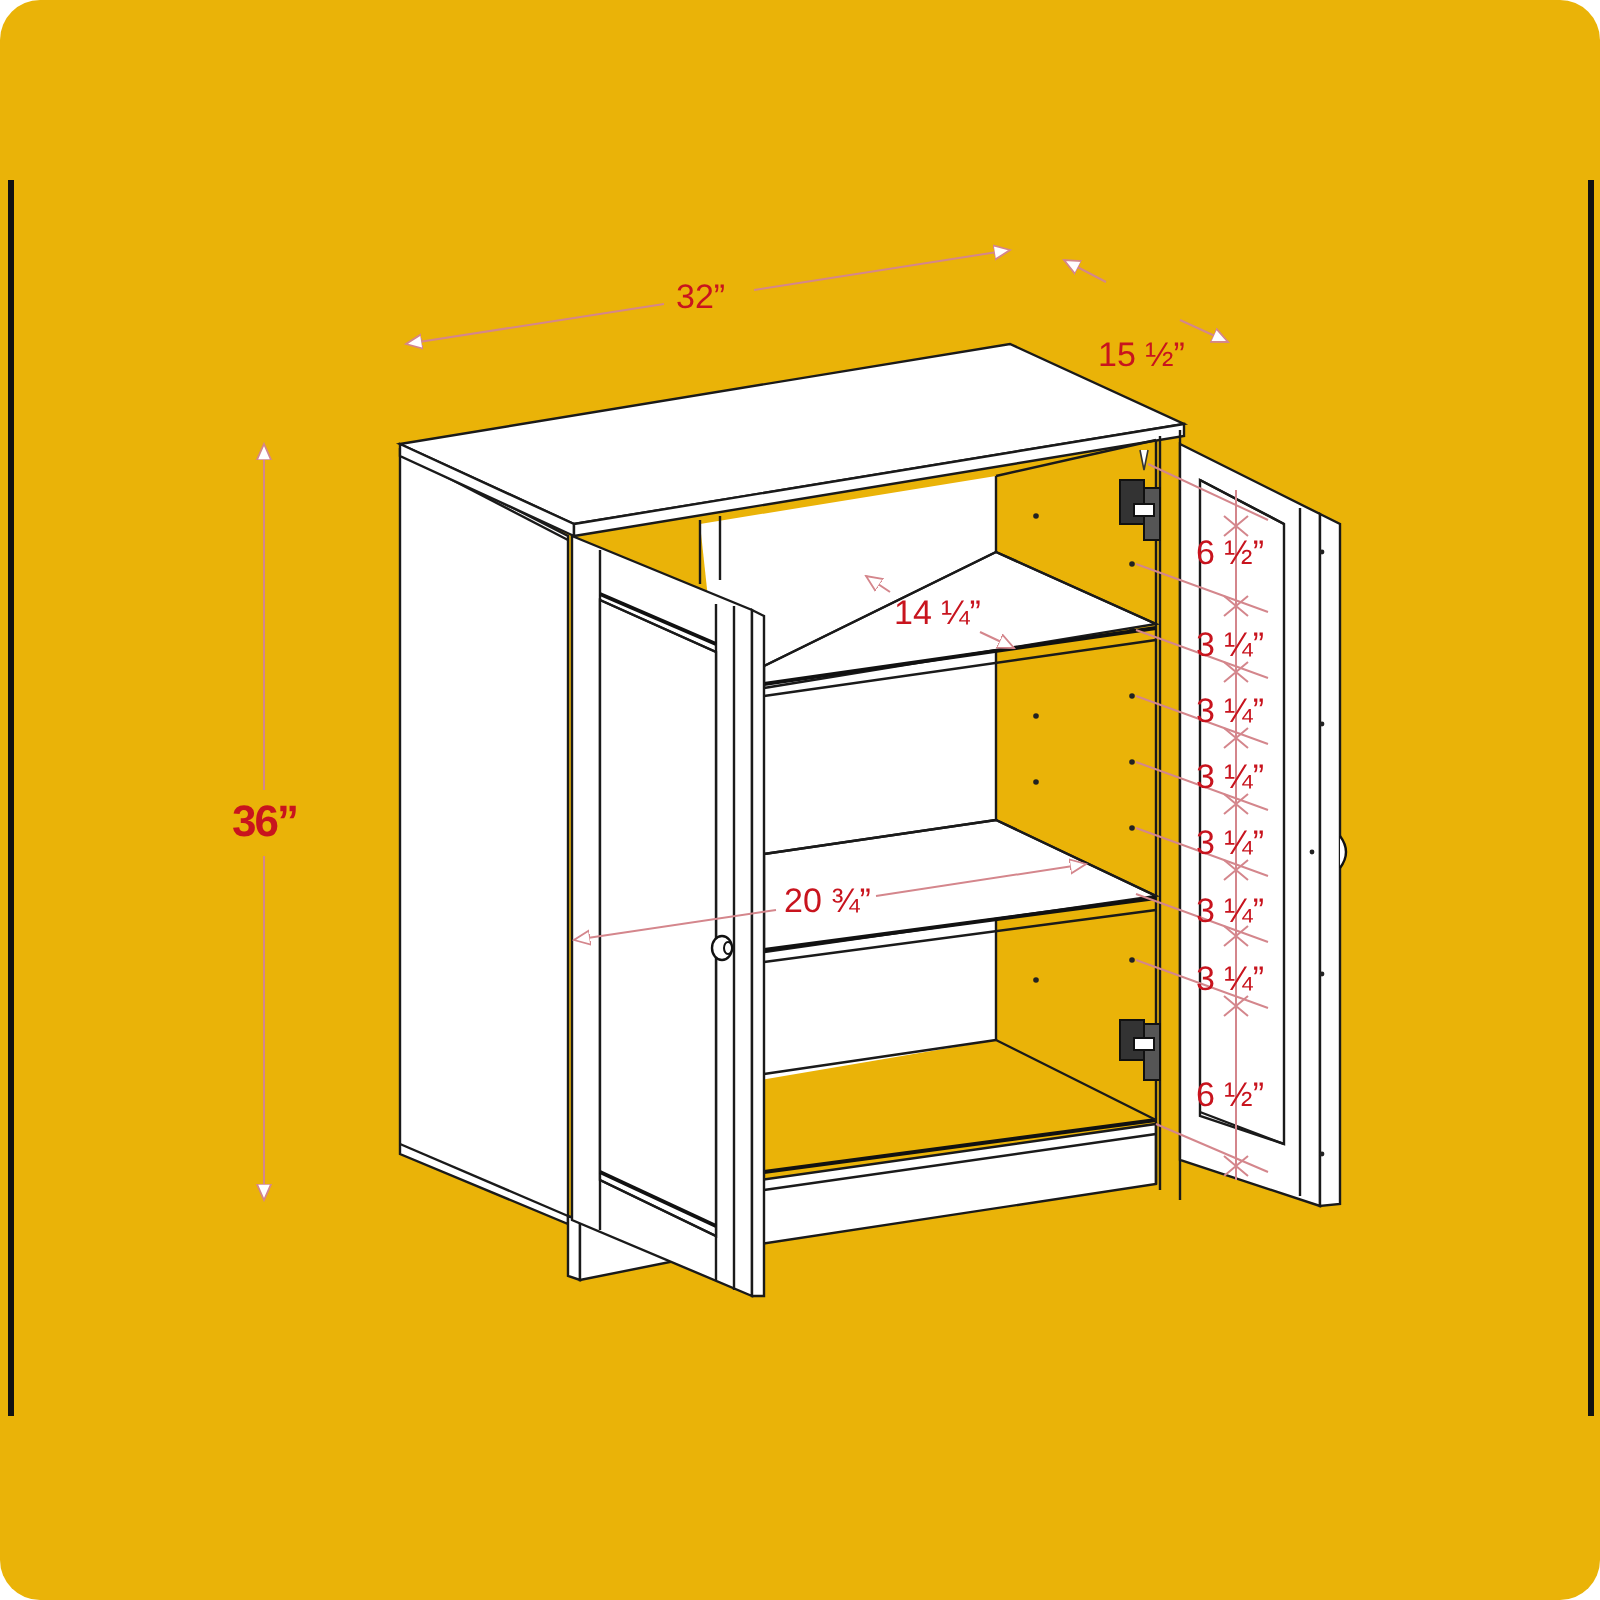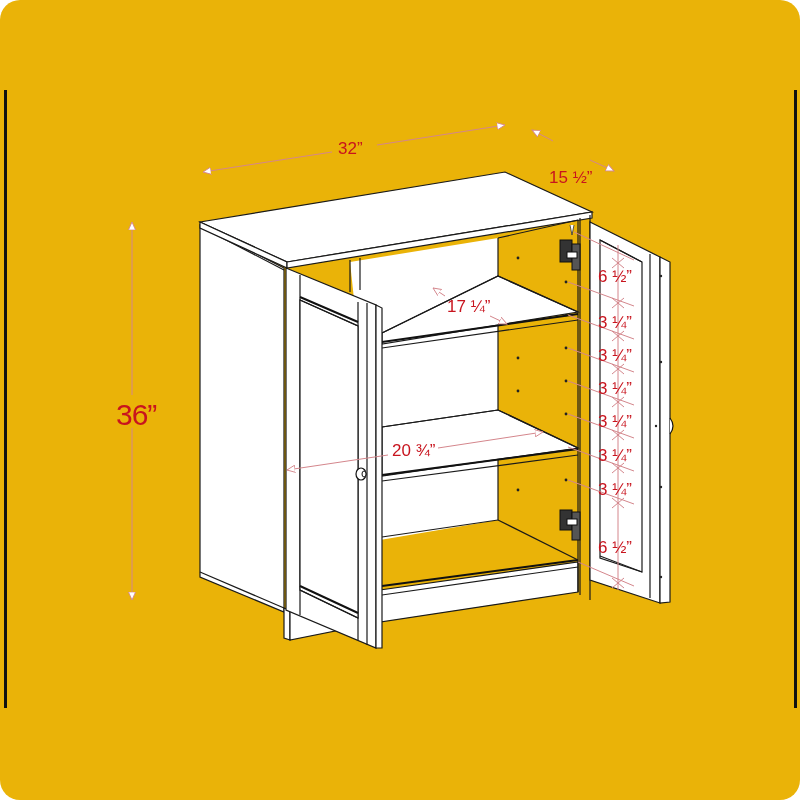--- a/index.html
+++ b/index.html
@@ -8,21 +8,21 @@
   .frame-bar { position: absolute; width: 3px; background: #111; }
   .dim-label {
     position: absolute;
     color: #c8141e;
     font-family: "Liberation Sans", sans-serif;
     font-size: 17px;
     white-space: nowrap;
     line-height: 1;
     background: transparent;
   }
-  .dim-label.big { font-size: 30px; letter-spacing: -1px; }
+  .dim-label.big { font-size: 22px; letter-spacing: -1px; font-weight: bold; }
   .ln { stroke: #1a1a1a; stroke-width: 1.2; fill: none; }
   .ln-bold { stroke: #111; stroke-width: 2; fill: none; }
   .face { fill: #ffffff; stroke: #1a1a1a; stroke-width: 1.2; }
   .dim { stroke: #d4868c; stroke-width: 1; fill: none; }
   .dot { fill: #222; }
 </style>
 </head>
 <body>
 
 <div id="stage">
@@ -196,21 +196,21 @@
       <line class="dim" x1="568" y1="447" x2="634" y2="471"></line>
       <line class="dim" x1="568" y1="480" x2="634" y2="504"></line>
       <line class="dim" x1="578" y1="562" x2="634" y2="586"></line>
       <line class="dim" x1="574" y1="232" x2="634" y2="260"></line>
     </g>
   </svg>
 
   <div class="dim-label" style="left:338px; top:140px;">32”</div>
   <div class="dim-label" style="left:549px; top:145px;margin-top:24px;">15 ½”</div>
   <div class="dim-label big" style="left:116px; top:400px;">36”</div>
-  <div class="dim-label" style="left:447px; top:298px;">17 ¼”</div>
+  <div class="dim-label" style="left:447px; top:298px;">14 ¼”</div>
   <div class="dim-label" style="left:392px; top:442px;">20 ¾”</div>
 
   <div class="dim-label" style="left:598px; top:268px;">6 ½”</div>
   <div class="dim-label" style="left:598px; top:314px;">3 ¼”</div>
   <div class="dim-label" style="left:598px; top:347px;">3 ¼”</div>
   <div class="dim-label" style="left:598px; top:380px;">3 ¼”</div>
   <div class="dim-label" style="left:598px; top:413px;">3 ¼”</div>
   <div class="dim-label" style="left:598px; top:447px;">3 ¼”</div>
   <div class="dim-label" style="left:598px; top:481px;">3 ¼”</div>
   <div class="dim-label" style="left:598px; top:539px;">6 ½”</div>

